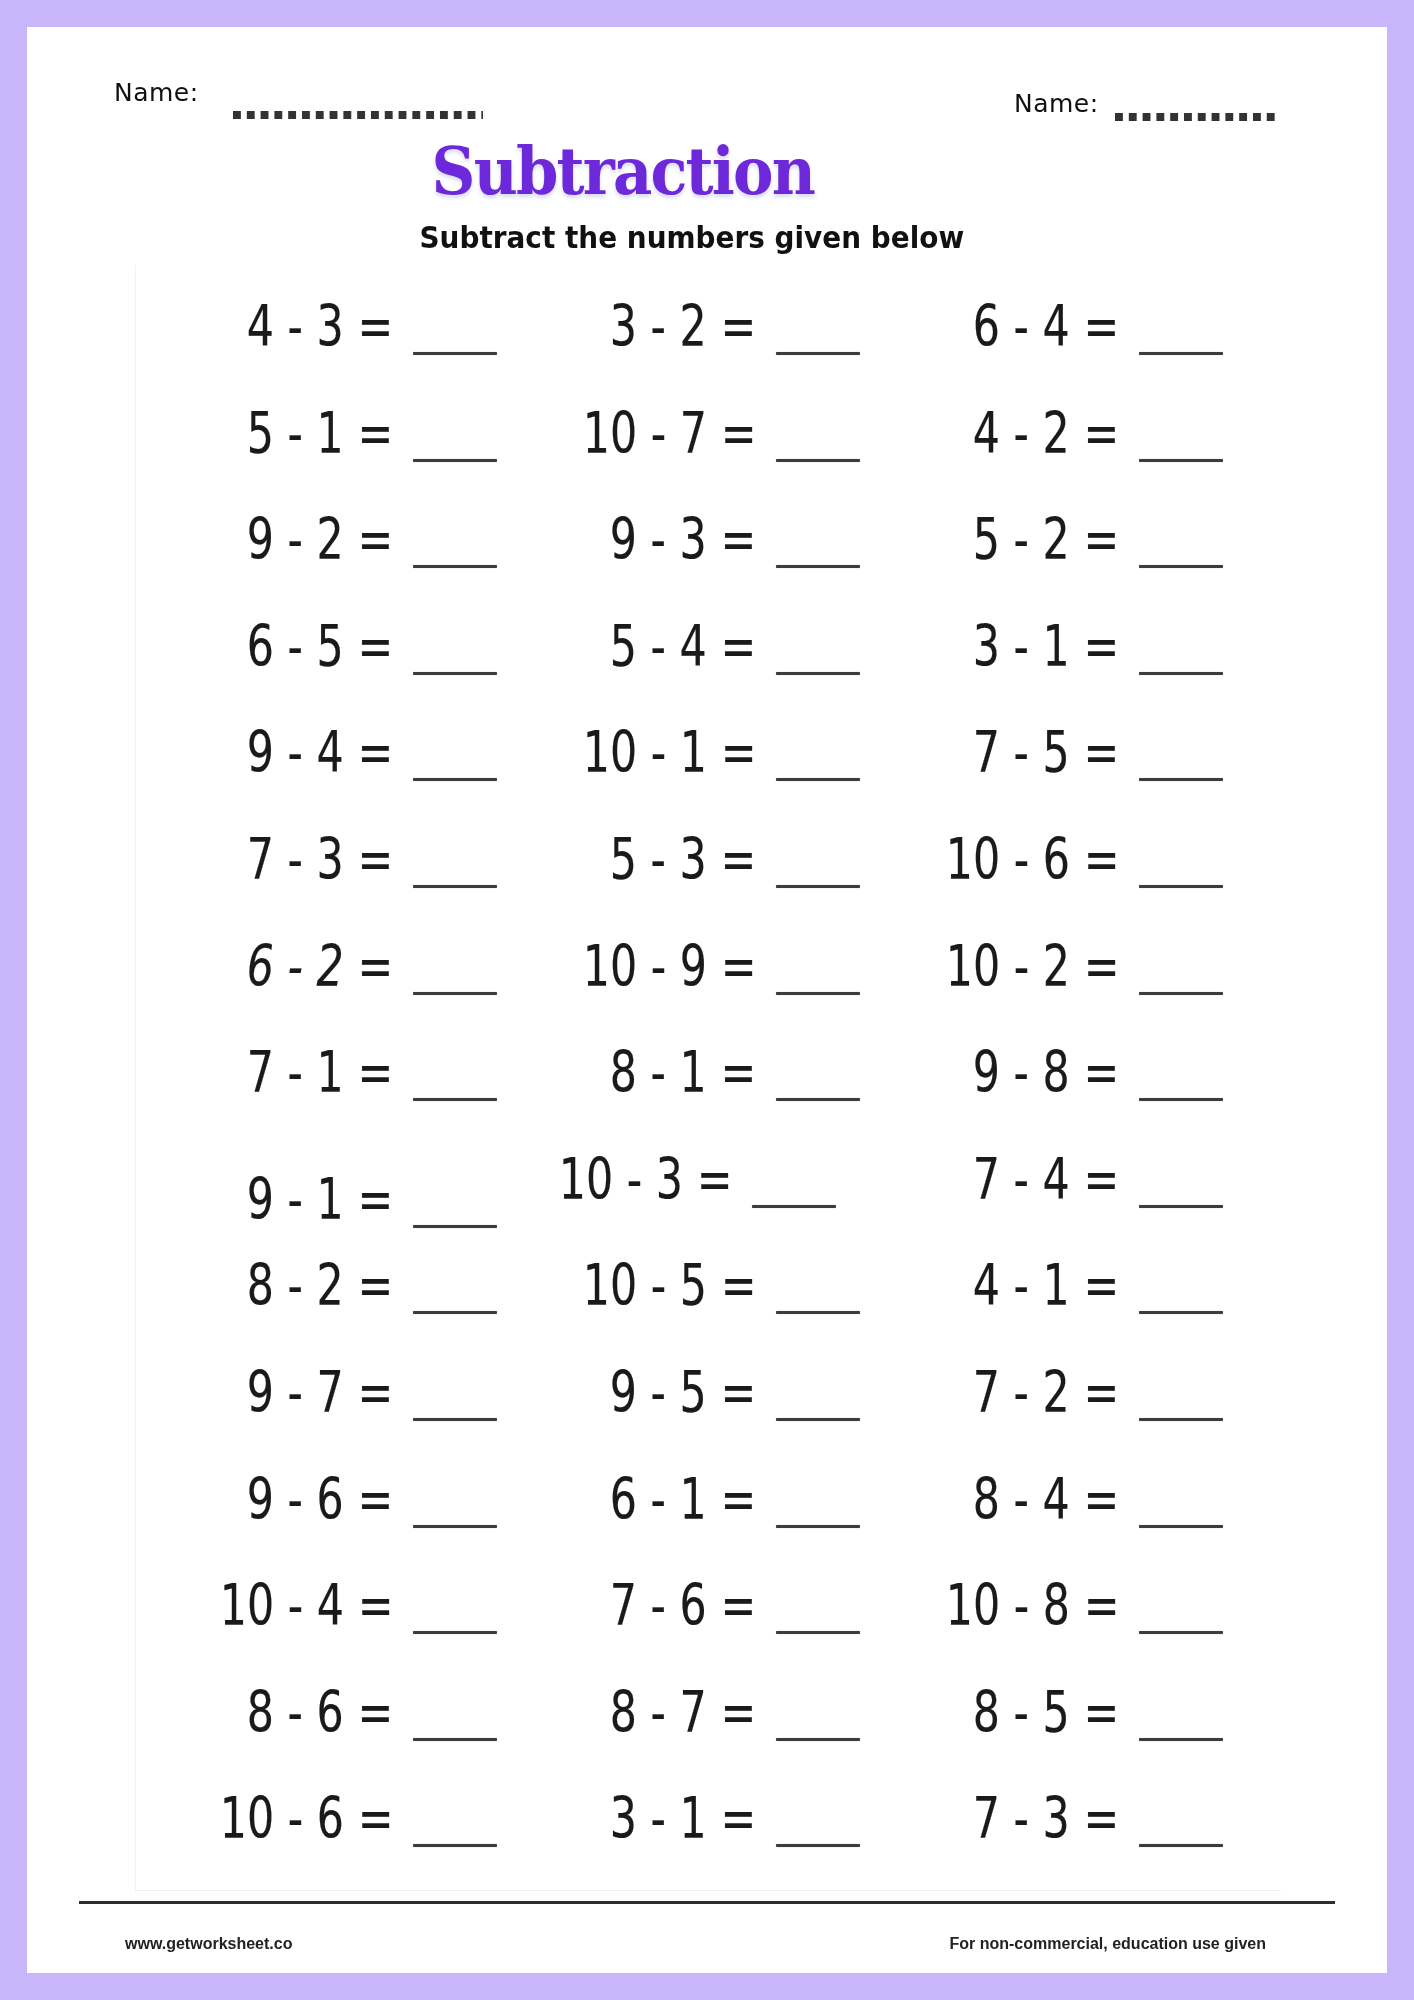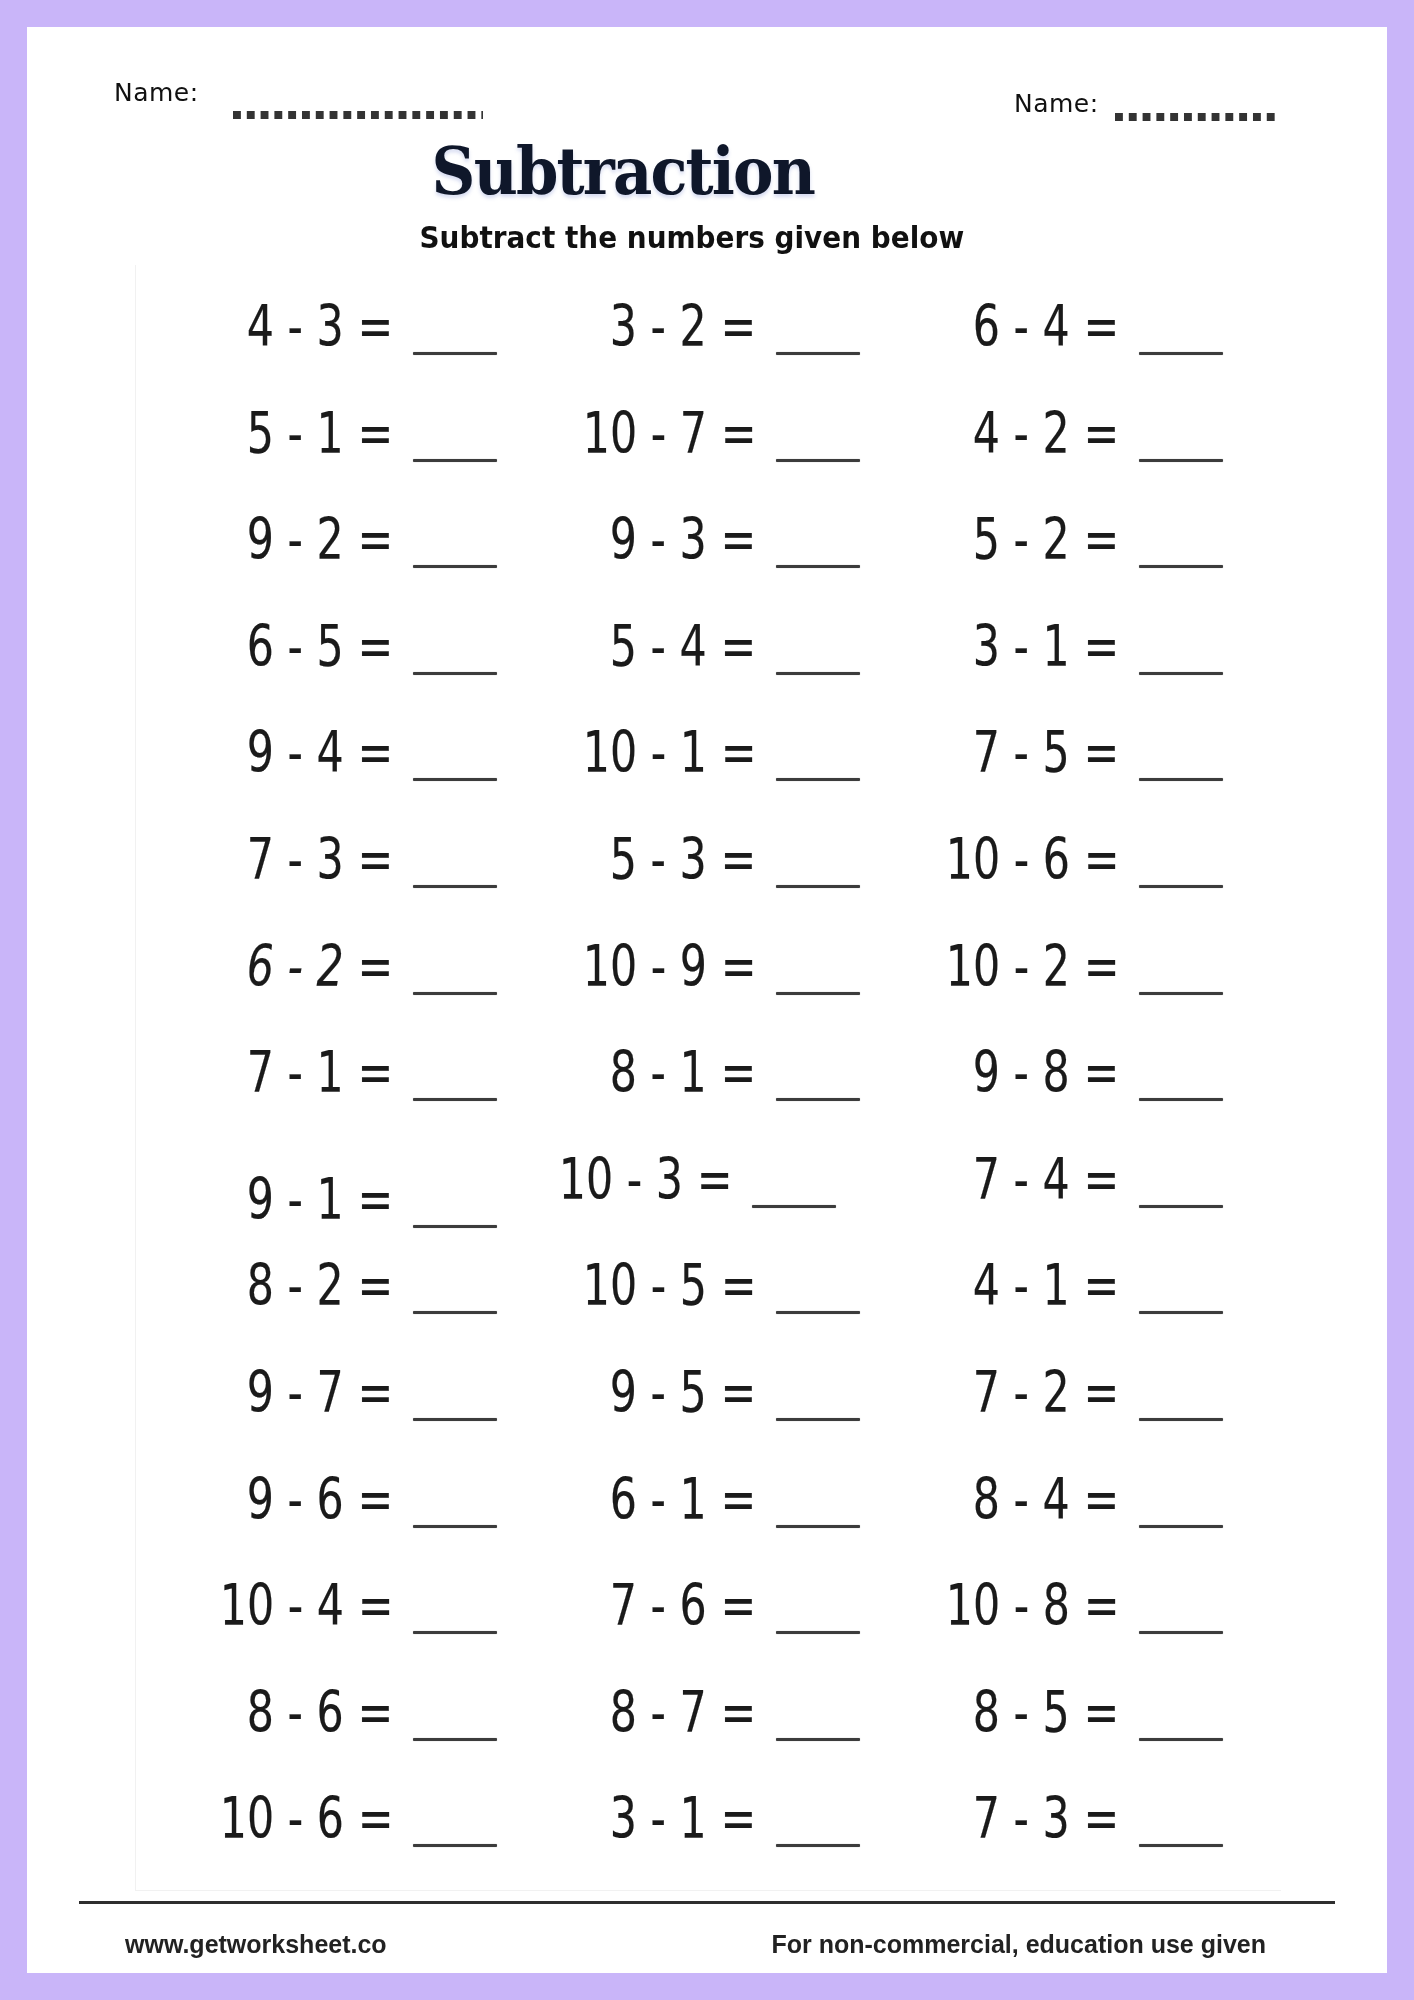--- a/index.html
+++ b/index.html
@@ -30,21 +30,21 @@
     background-size: 13.8px 8px;
     background-repeat: repeat-x;
   }
   .title {
     left: 0; width: 1286px; top: 131px;
     text-align: center;
     font-family: "DejaVu Serif", serif;
     font-weight: bold;
     font-size: 66px;
     line-height: 80px;
-    color: #0f172a;
+    color: #6d28d9;
     letter-spacing: -2px;
     text-shadow: 0 3px 4px rgba(90,110,200,0.25);
   }
   .title span { display: inline-block; transform: scaleX(0.92); margin-left: -40px; }
   .subtitle {
     left: 0; width: 1414px; top: 218px;
     text-align: center;
     font-family: "DejaVu Sans", sans-serif;
     font-weight: bold;
     font-size: 30px;
@@ -85,21 +85,21 @@
   }
   .footer-line {
     left: 79px; top: 1901px;
     width: 1256px; height: 3px;
     background: #2e2e2e;
   }
   .footer-text {
     top: 1932px;
     font-family: "Liberation Sans", sans-serif;
     font-weight: bold;
-    font-size: 25px;
+    font-size: 16px;
     line-height: 24px;
     color: #222;
     white-space: nowrap;
   }
 </style>
 </head>
 <body>
 
 <div class="panel"></div>
 

